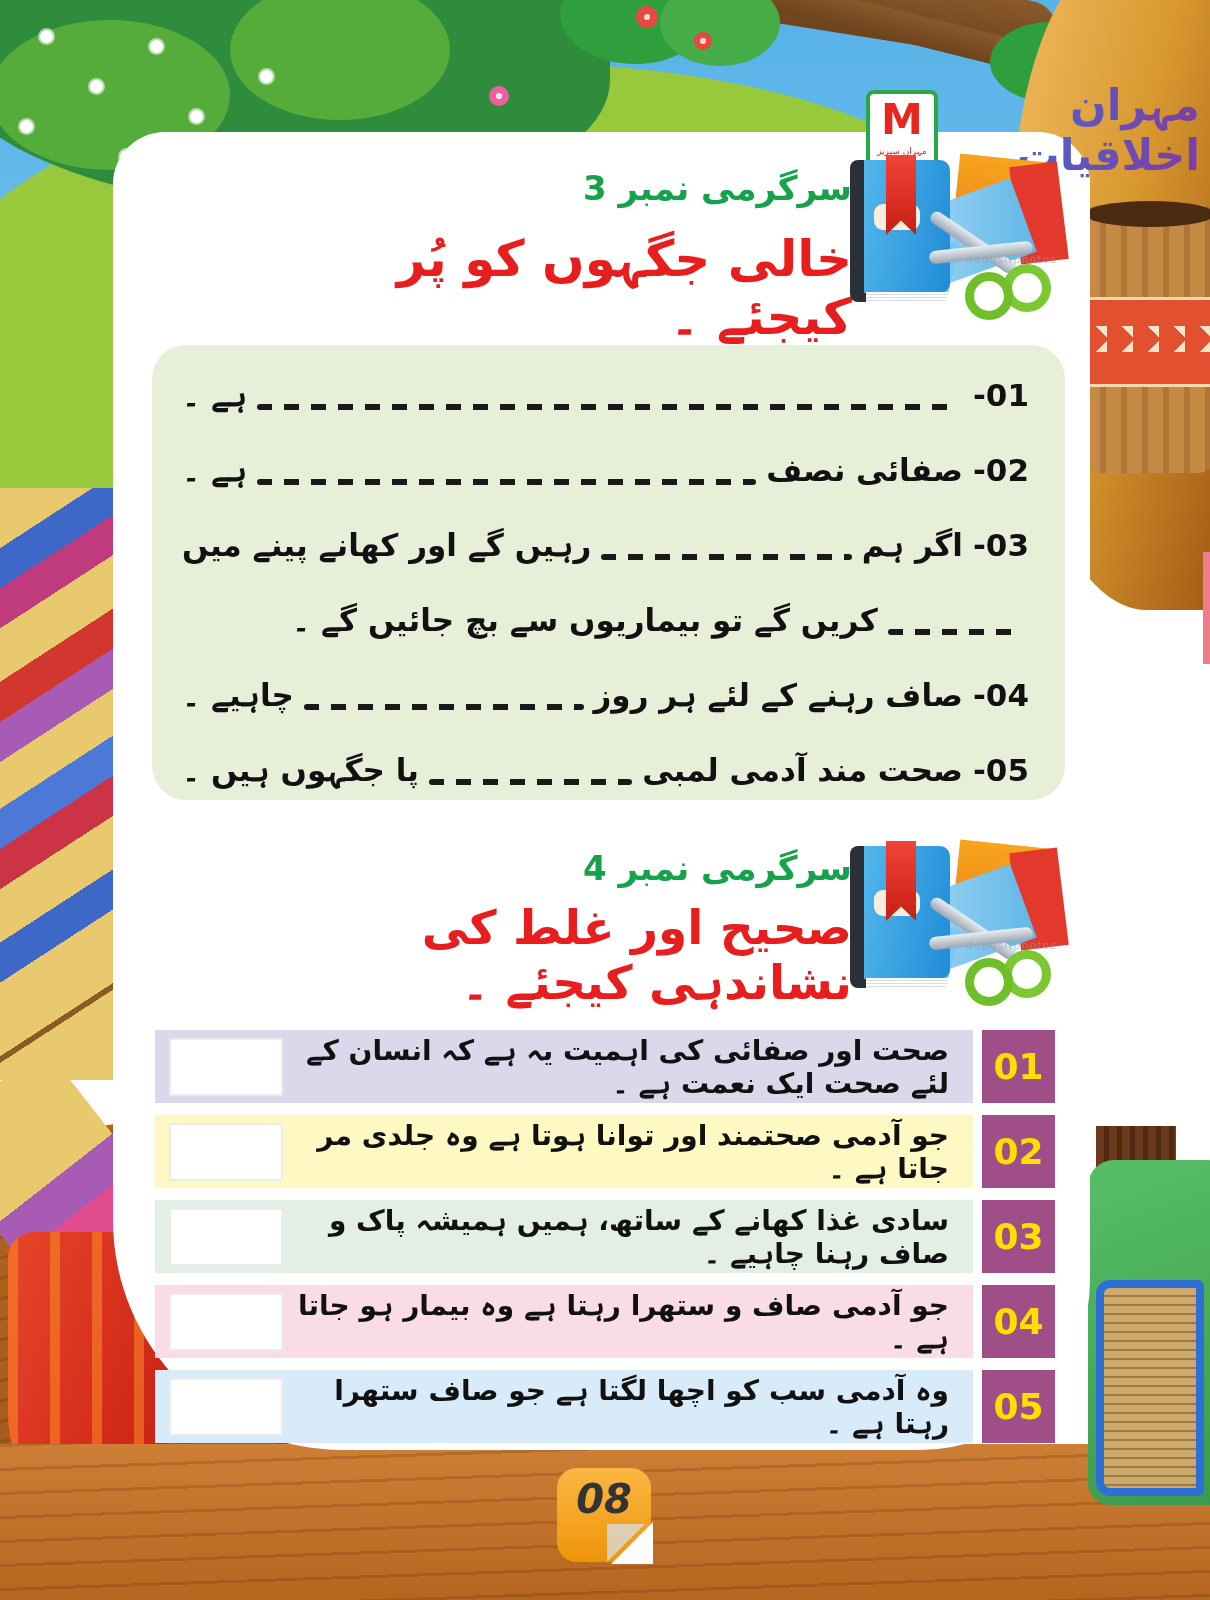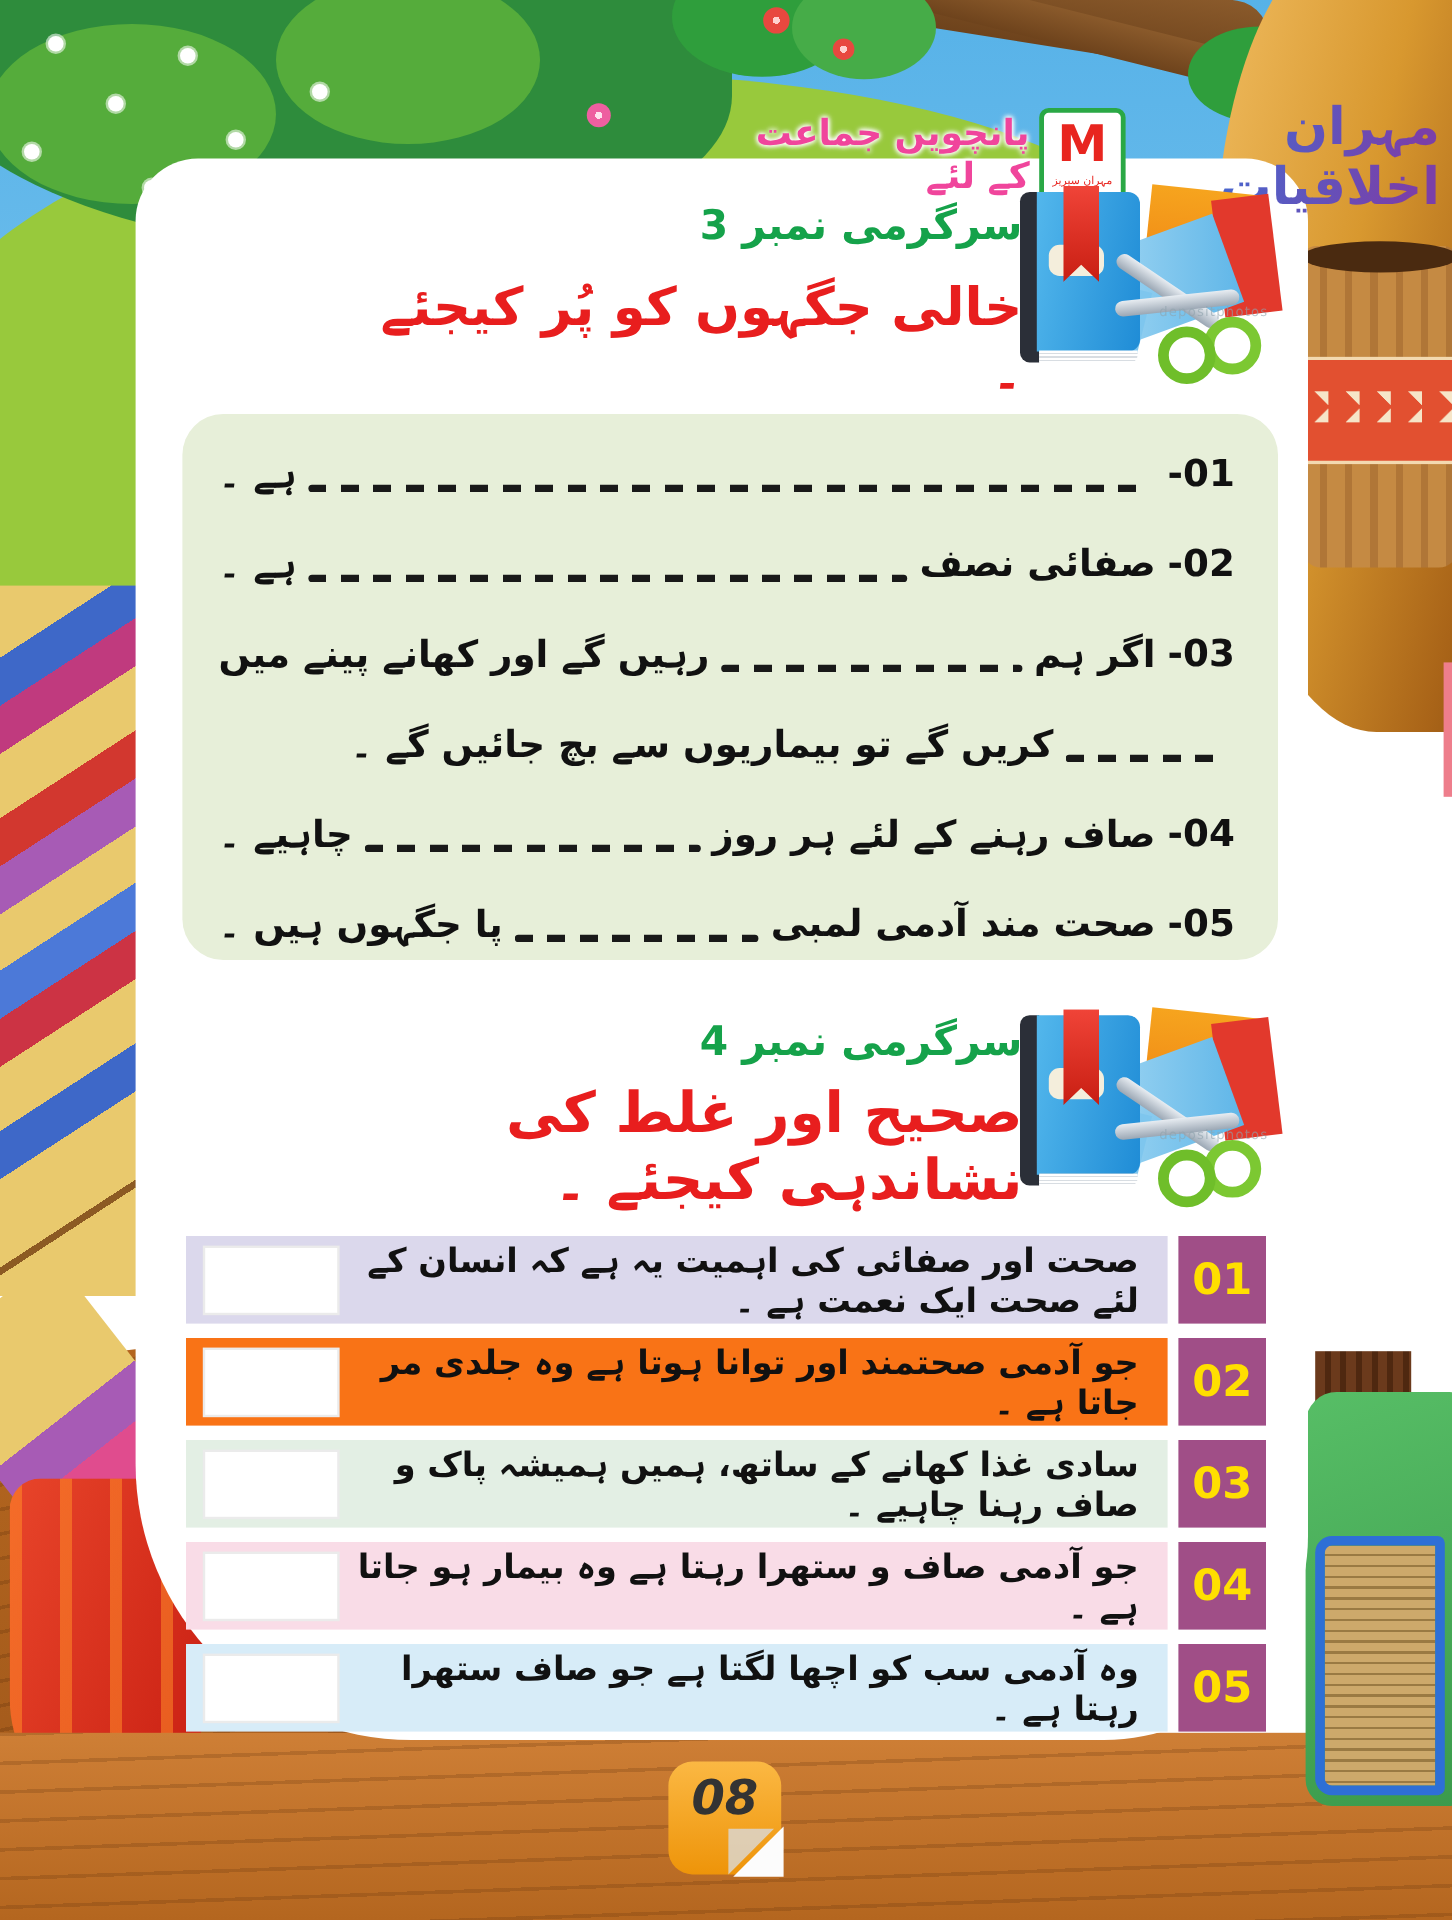--- a/index.html
+++ b/index.html
@@ -70,21 +70,21 @@
      border-radius:8px;text-align:center;}
   .hdr-logo .m{display:block;font-size:42px;line-height:52px;font-weight:bold;color:#E8251F;}
   .hdr-logo .cap{display:block;font-size:9px;color:#E8251F;line-height:11px;}
   .hdr-sub{left:606px;top:94px;width:252px;font-size:30px;font-weight:bold;text-align:right;color:#F0459C;
      text-shadow:0 0 4px #fff,0 0 4px #fff,0 0 6px #fff;}
 
   
   .act-head{width:552px;text-align:right;font-size:34px;font-weight:bold;color:#15A24A;}
   .act-inst{text-align:right;font-weight:bold;color:#E81E1E;}
   .a3-head{left:300px;top:168px;}
-  .a3-inst{left:300px;top:230px;width:552px;font-size:44px;}
+  .a3-inst{left:300px;top:230px;width:552px;font-size:50px;}
   .a4-head{left:300px;top:848px;}
   .a4-inst{left:280px;top:900px;width:572px;font-size:47px;}
 
   
   .act-icon{width:215px;height:150px;}
   .ai-p{position:absolute;}
   .p-orange{right:18px;top:2px;width:92px;height:96px;transform:rotate(6deg);
      background:linear-gradient(#F6A41E,#EE7E12);}
   .p-red{right:2px;top:8px;width:48px;height:98px;transform:rotate(-7deg);background:#E2392C;}
   .p-blue{right:38px;top:40px;width:118px;height:78px;transform:rotate(-20deg);
@@ -122,21 +122,21 @@
   
   .rows{left:155px;top:1030px;width:900px;}
   .row{display:flex;direction:rtl;height:73px;margin-bottom:12px;column-gap:9px;}
   .numbox{flex:0 0 73px;background:#A04E87;color:#FFDF00;font-size:36px;font-weight:bold;
      display:flex;align-items:center;justify-content:center;font-family:"DejaVu Sans",sans-serif;}
   .band{flex:1;position:relative;display:flex;align-items:center;}
   .stmt{width:100%;direction:rtl;text-align:right;font-size:28px;font-weight:bold;color:#111;
      padding:0 24px 0 140px;box-sizing:border-box;}
   .cb{position:absolute;left:14px;top:50%;transform:translateY(-50%);width:110px;height:54px;
      background:#fff;border:2px solid rgba(0,0,0,.08);}
-  .r1{background:#DBD8EC;} .r2{background:#f97316;} .r3{background:#E3EFE4;}
+  .r1{background:#DBD8EC;} .r2{background:#fef9c3;} .r3{background:#E3EFE4;}
   .r4{background:#F9DCE7;} .r5{background:#D7ECF8;}
 
   
   .badge{left:557px;top:1468px;width:94px;height:94px;border-radius:20px;
      background:linear-gradient(#FBB843,#EE9409);}
   .badge-num{position:absolute;left:0;top:8px;width:100%;text-align:center;
      font-size:40px;font-weight:bold;color:#333;font-style:italic;}
   .fold{position:absolute;right:-2px;bottom:-2px;width:0;height:0;
      border-style:solid;border-width:0 0 42px 42px;
      border-color:transparent transparent #FCFCFC transparent;}
@@ -189,21 +189,20 @@
   </div>
   <div class="abs pink-stripe"></div>
 
   <div class="abs card"></div>
 
   <div class="abs hdr-title ur">مہران اخلاقیات</div>
   <div class="abs hdr-logo">
     <span class="m">M</span>
     <span class="cap ur">مہران سیریز</span>
   </div>
-  <div class="abs hdr-sub ur">پانچویں جماعت کے لئے</div>
 
   <div class="abs act-head a3-head ur">سرگرمی نمبر 3</div>
   <div class="abs act-inst a3-inst ur">خالی جگہوں کو پُر کیجئے ۔</div>
 
   <div class="abs act-icon" style="left:850px;top:156px;">
     <span class="ai-p p-orange"></span>
     <span class="ai-p p-red"></span>
     <span class="ai-p p-blue"></span>
     <span class="ai-p p-blue2"></span>
     <span class="ai-book">

